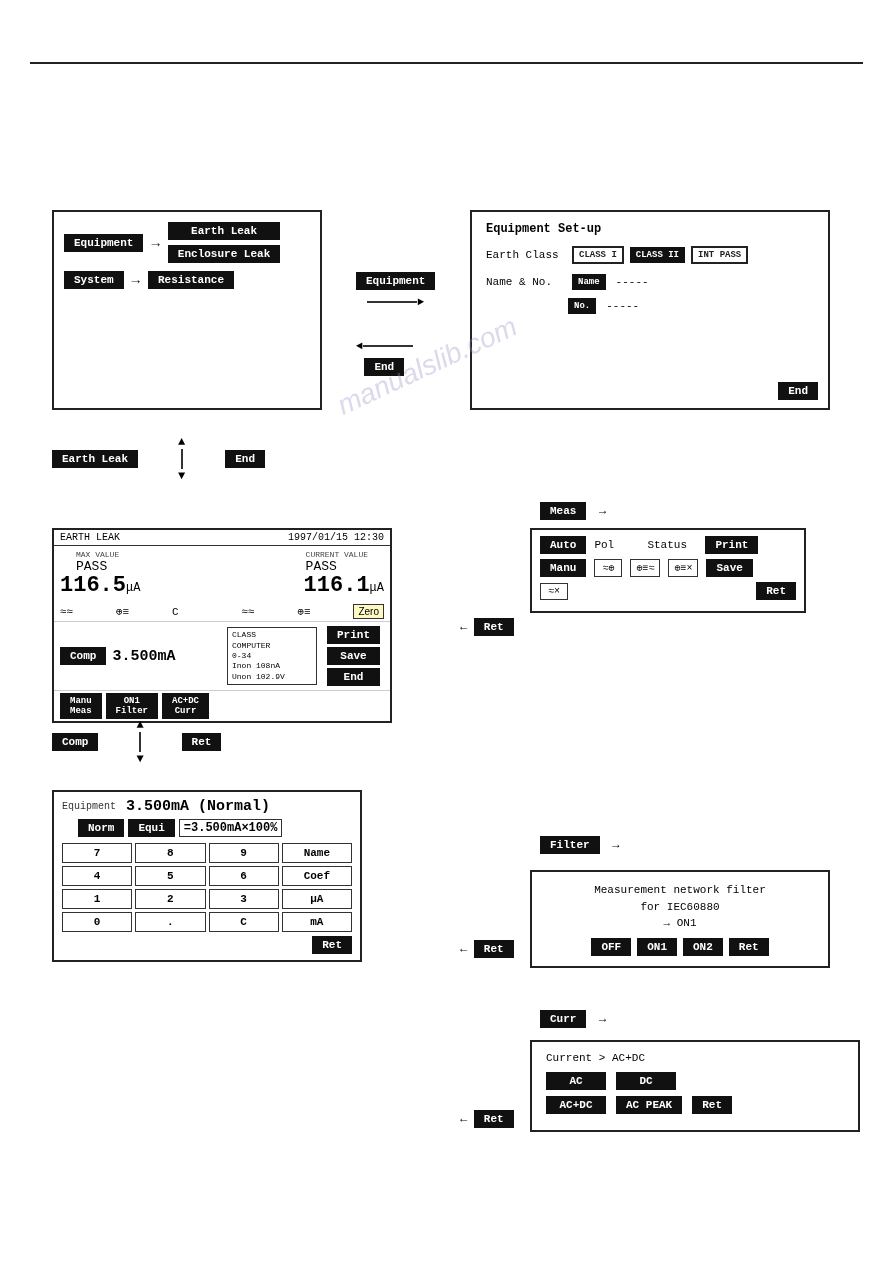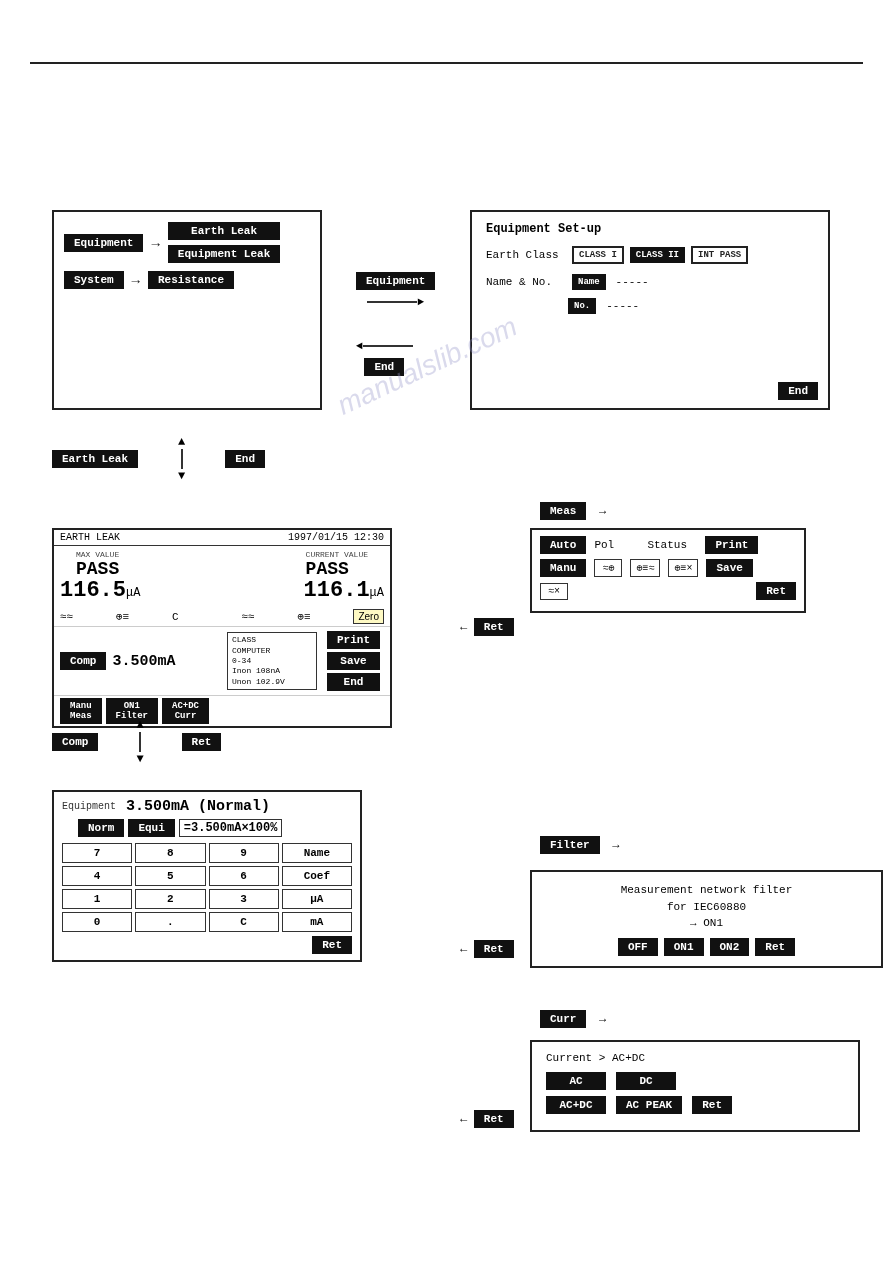--- a/index.html
+++ b/index.html
@@ -151,22 +151,22 @@
     }
     .meas-val-block {
       display: flex;
       flex-direction: column;
     }
     .meas-sub-label {
       font-size: 8px;
       color: #444;
     }
     .meas-pass {
-      font-size: 18px;
-      font-weight: bold;
+      font-size: 13px;
+      font-weight: normal;
     }
     .meas-reading {
       font-size: 22px;
       font-weight: bold;
       line-height: 1.1;
     }
     .meas-unit {
       font-size: 12px;
     }
     .meas-icons-row {
@@ -301,21 +301,21 @@
       cursor: pointer;
       text-align: center;
       font-family: 'Courier New', monospace;
     }
 
     
     .filter-box {
       position: absolute;
       top: 870px;
       left: 530px;
-      width: 353px;
+      width: 300px;
       border: 2px solid #222;
       padding: 10px 14px;
     }
     .filter-title {
       font-size: 11px;
       text-align: center;
       margin-bottom: 6px;
       line-height: 1.5;
     }
     .filter-btn-row {
@@ -368,21 +368,21 @@
 
 <div class="watermark" style="top:350px;left:330px;">manualslib.com</div>
 
 <div class="menu-box">
 
   <div class="menu-row">
     <button class="btn-black">Equipment</button>
     <span class="arrow-right">→</span>
     <div class="menu-sub-col">
       <button class="btn-black">Earth Leak</button>
-      <button class="btn-black">Equipment Leak</button>
+      <button class="btn-black">Enclosure Leak</button>
     </div>
   </div>
 
   <div class="menu-row">
     <button class="btn-black">System</button>
     <span class="arrow-right">→</span>
     <div class="menu-sub-col">
       <button class="btn-black">Resistance</button>
     </div>
   </div>

